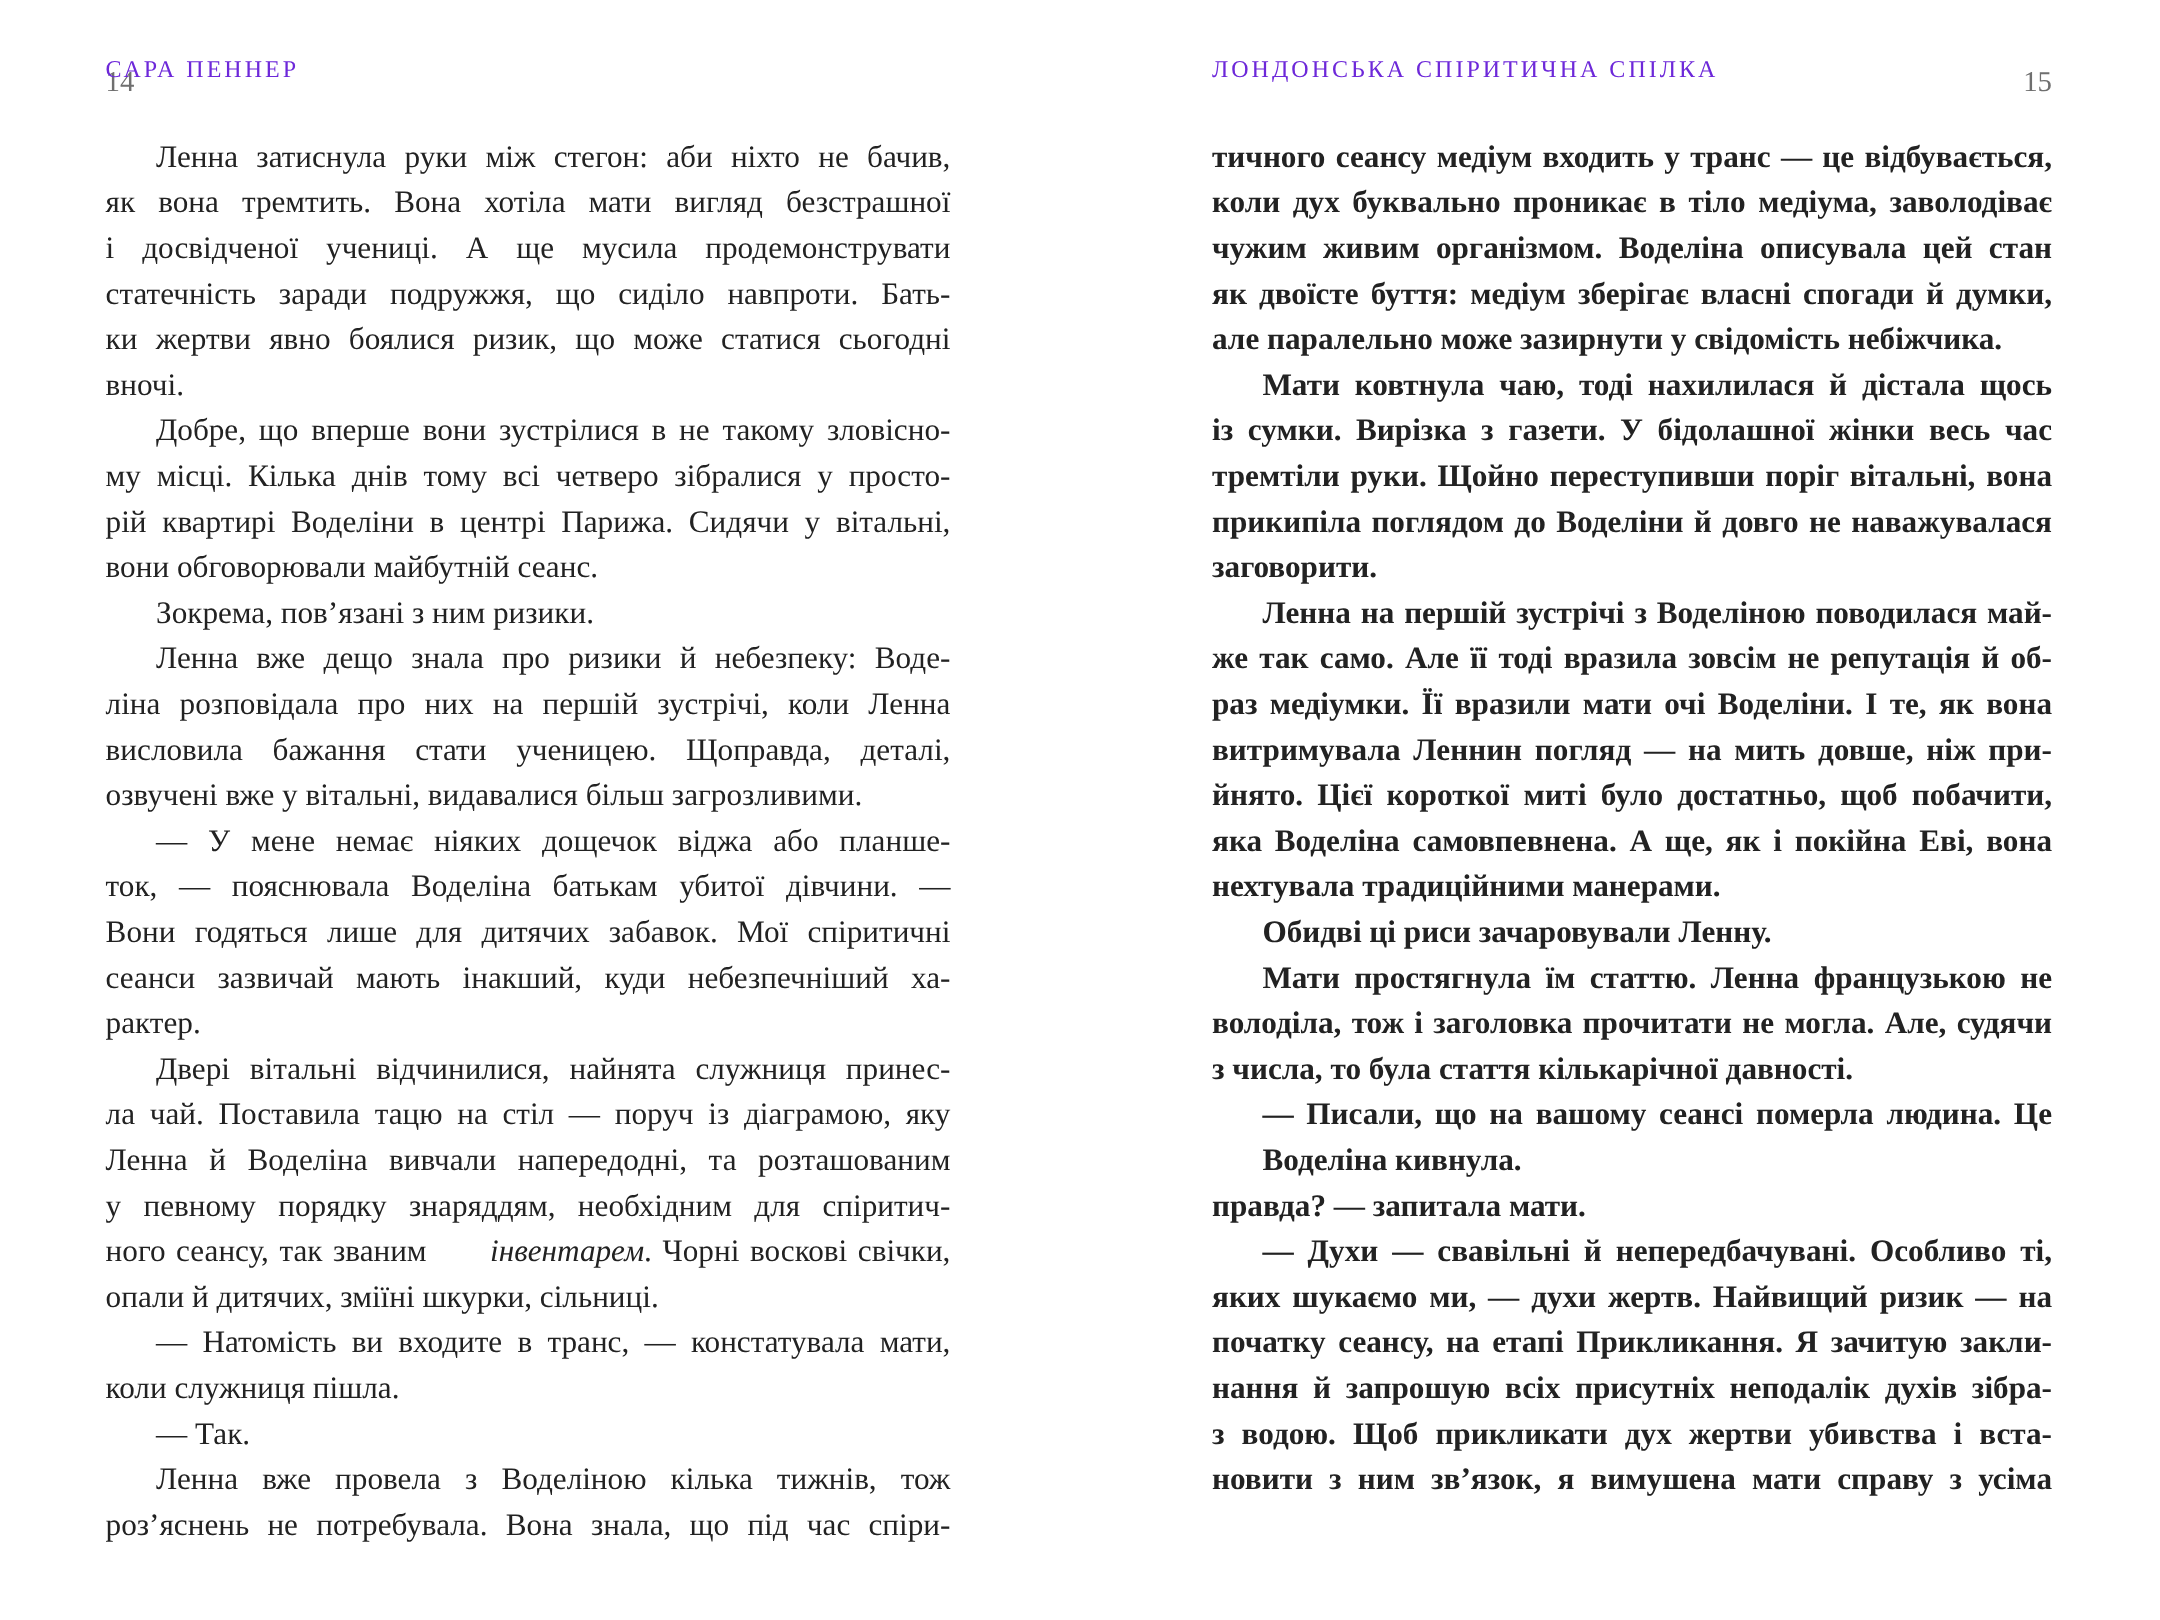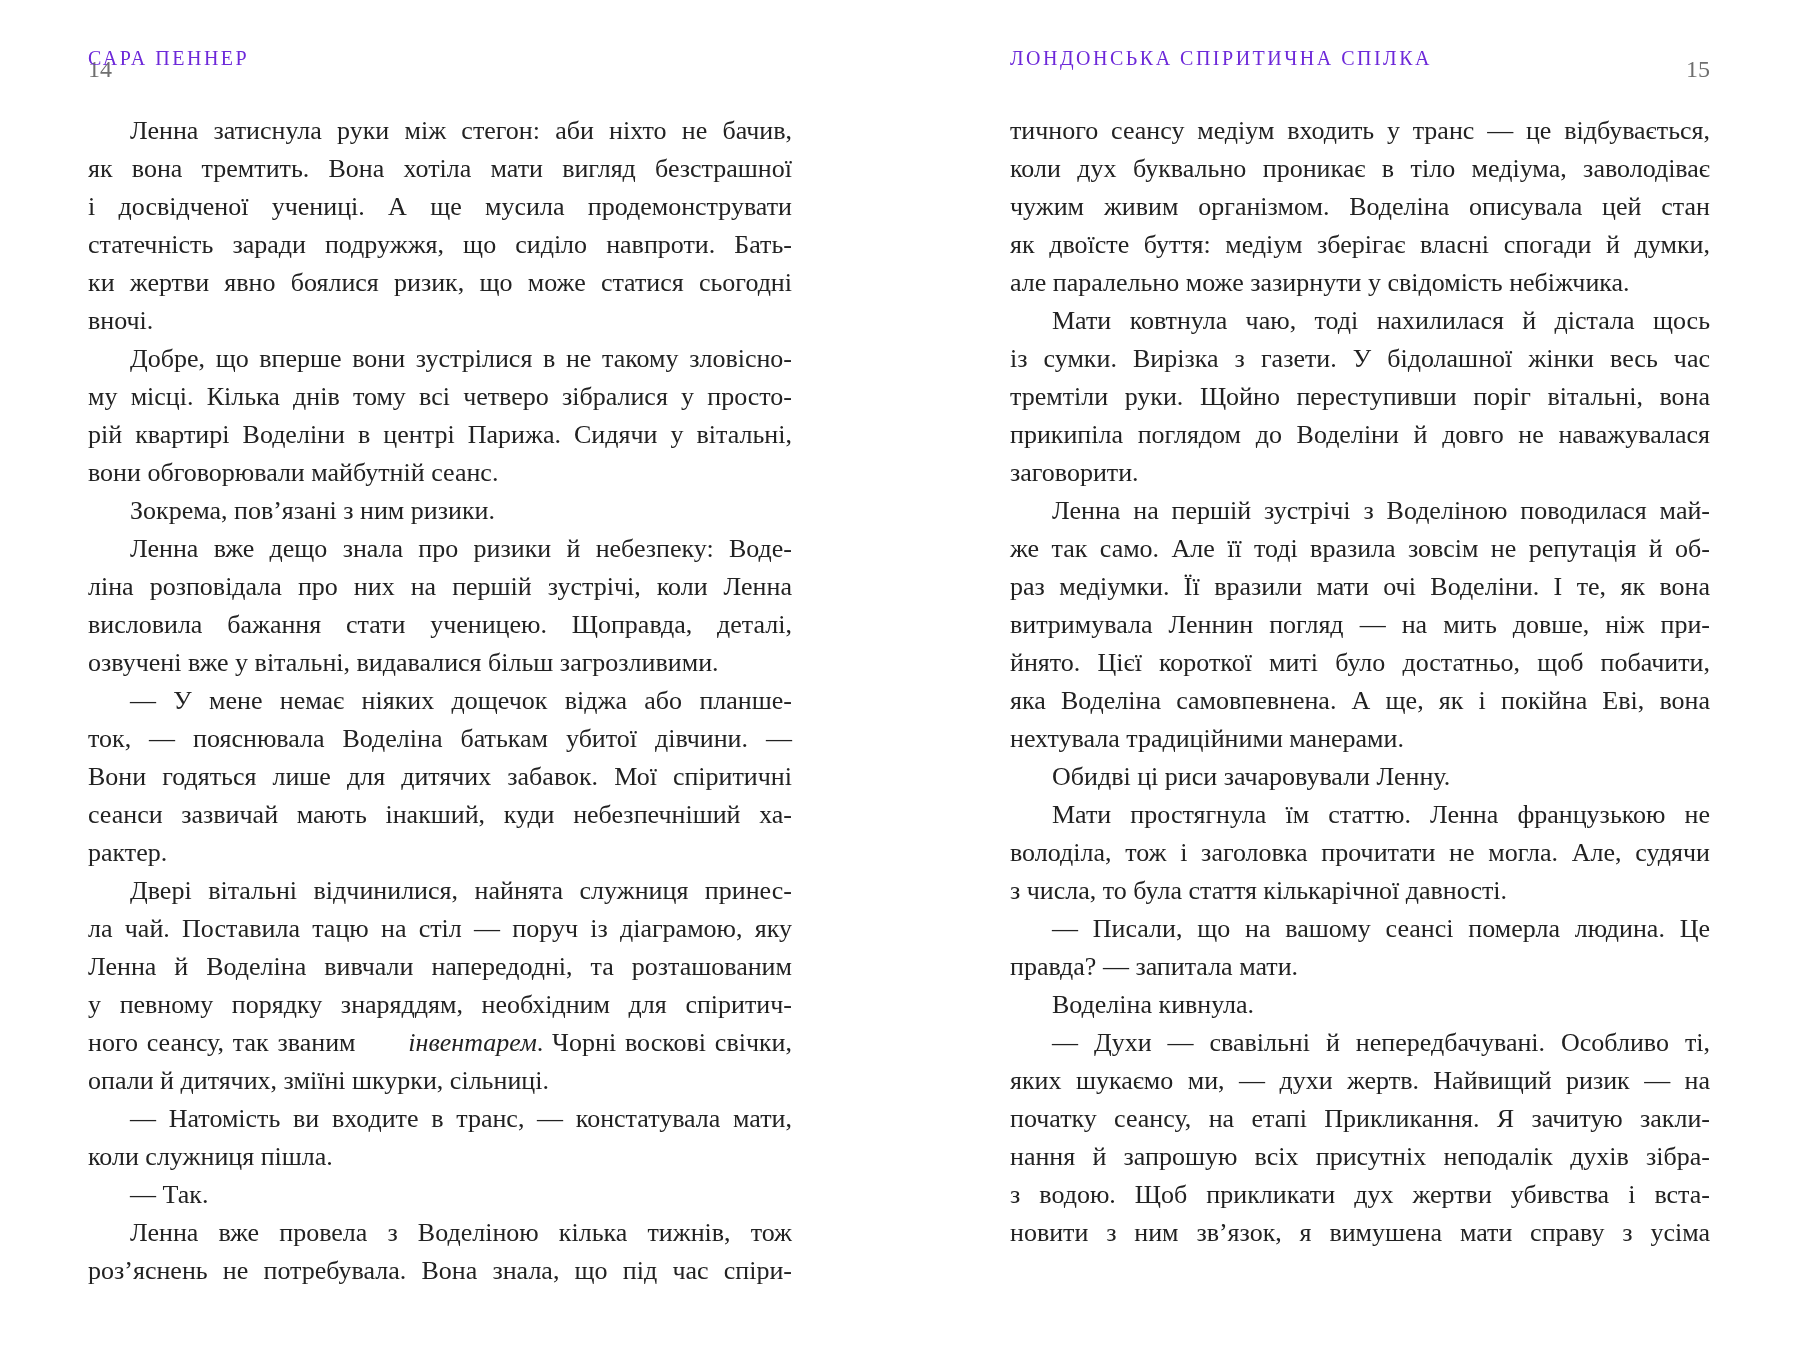--- a/index.html
+++ b/index.html
@@ -23,21 +23,21 @@
     white-space: nowrap;
   }
   #head-left { left: 88px; width: 704px; }
   #head-right { left: 1010px; width: 700px; }
   .body-text {
     position: absolute; top: 112px;
     color: #222222;
     font-size: 26px; line-height: 38px;
   }
   #left-body { left: 88px; width: 704px; }
-  #right-body { left: 1010px; width: 700px; }
+  #right-body { left: 1010px; width: 700px; font-weight: bold; }
   .line {
     height: 38px;
     text-align: justify;
     text-align-last: left;
   }
   .line.just { text-align-last: justify; }
   .line.indent { text-indent: 42px; }
   .line i { font-style: italic; margin-left: 44px; }
 </style>
 </head>
@@ -102,22 +102,22 @@
         <div class="line just">раз медіумки. Її вразили мати очі Воделіни. І те, як вона</div>
         <div class="line just">витримувала Леннин погляд — на мить довше, ніж при-</div>
         <div class="line just">йнято. Цієї короткої миті було достатньо, щоб побачити,</div>
         <div class="line just">яка Воделіна самовпевнена. А ще, як і покійна Еві, вона</div>
         <div class="line">нехтувала традиційними манерами.</div>
         <div class="line indent">Обидві ці риси зачаровували Ленну.</div>
         <div class="line indent just">Мати простягнула їм статтю. Ленна французькою не</div>
         <div class="line just">володіла, тож і заголовка прочитати не могла. Але, судячи</div>
         <div class="line">з числа, то була стаття кількарічної давності.</div>
         <div class="line indent just">— Писали, що на вашому сеансі померла людина. Це</div>
+        <div class="line indent">Воделіна кивнула.</div>
         <div class="line">правда? — запитала мати.</div>
-        <div class="line indent">Воделіна кивнула.</div>
         <div class="line indent just">— Духи — свавільні й непередбачувані. Особливо ті,</div>
         <div class="line just">яких шукаємо ми, — духи жертв. Найвищий ризик — на</div>
         <div class="line just">початку сеансу, на етапі Прикликання. Я зачитую закли-</div>
         <div class="line just">нання й запрошую всіх присутніх неподалік духів зібра-</div>
         <div class="line just">з водою. Щоб прикликати дух жертви убивства і вста-</div>
         <div class="line just">новити з ним зв’язок, я вимушена мати справу з усіма</div>
       </div>
   </section>
 
 </div>

